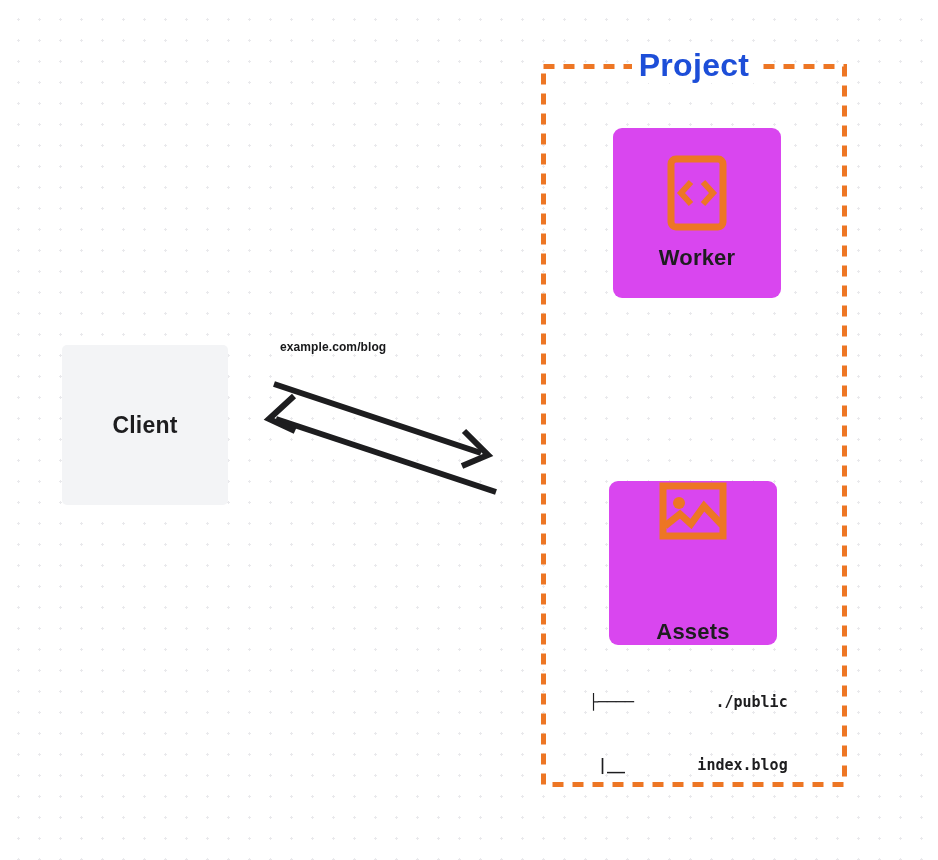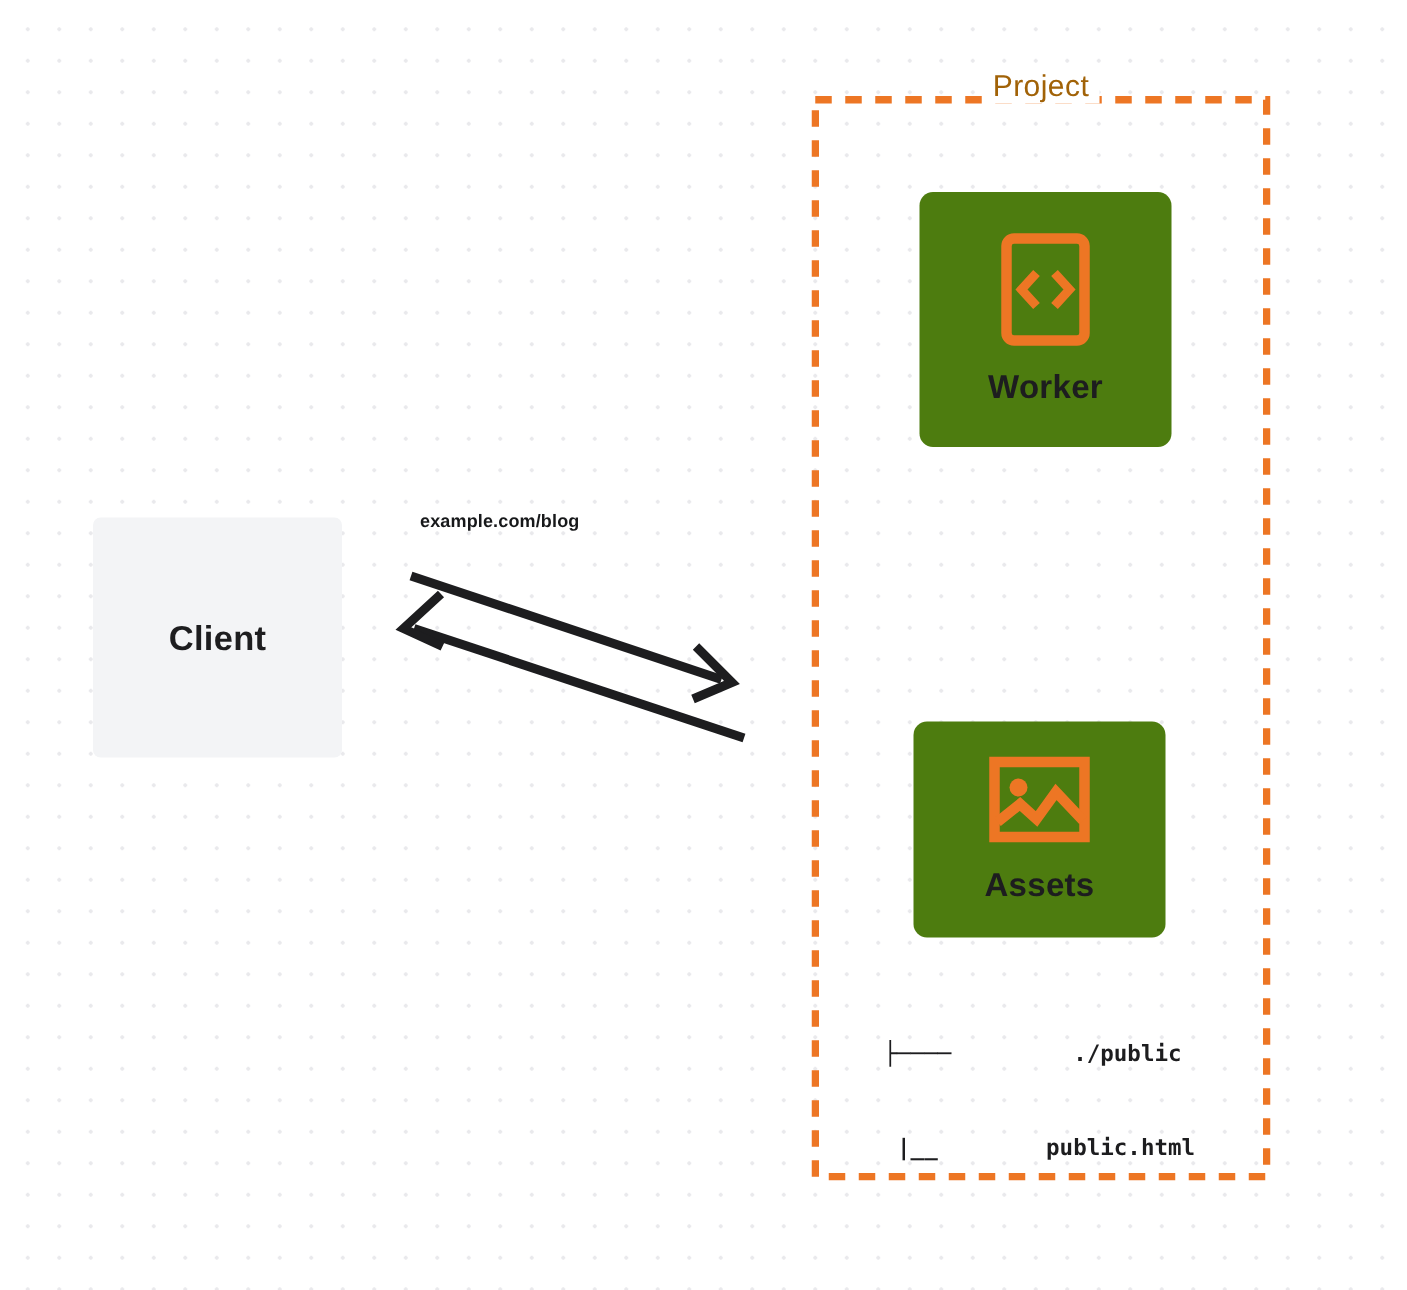--- a/index.html
+++ b/index.html
@@ -76,51 +76,51 @@
     position: absolute;
     inset: 0;
     pointer-events: none;
   }
   .project-title {
     position: absolute;
     left: 0;
     right: 0;
     top: -17px;
     text-align: center;
-    font-size: 20px;
-    font-weight: normal;
-    color: #a16207;
+    font-size: 32px;
+    font-weight: bold;
+    color: #1d4ed8;
     letter-spacing: .3px;
   }
   .project-title span {
     background: #ffffff;
     padding: 0 7px;
   }
 
   
   .card {
     position: absolute;
     width: 168px;
-    background: #4d7c0f;
+    background: #d946ef;
     border-radius: 9px;
     display: flex;
     flex-direction: column;
     align-items: center;
   }
   .card-worker {
     left: 72px;
     top: 64px;
     height: 170px;
     justify-content: center;
   }
   .card-assets {
     left: 68px;
     top: 417px;
-    height: 144px;
-    justify-content: center;
+    height: 164px;
+    justify-content: space-between;
   }
   .card-icon {
     display: block;
     margin-bottom: 14px;
   }
   .card-label {
     font-size: 22px;
     font-weight: bold;
     color: #1d1d1f;
     letter-spacing: .2px;
@@ -194,18 +194,18 @@
       <svg class="card-icon" width="68" height="60" viewBox="0 0 68 60">
         <rect x="4" y="5" width="60" height="50" fill="none" stroke="#ed7624" stroke-width="7"></rect>
         <circle cx="20" cy="22" r="6" fill="#ed7624"></circle>
         <polyline points="6,45 21,33 32,43 45,25 63,44" fill="none" stroke="#ed7624" stroke-width="7" stroke-linecap="butt" stroke-linejoin="miter"></polyline>
       </svg>
       <div class="card-label">Assets</div>
     </div>
 
     <div class="file-tree">
       <span class="tree-row first">├────         ./public</span>
-      <span class="tree-row"> |__        public.html</span>
+      <span class="tree-row"> |__        index.blog</span>
       
     </div>
 
   </div>
 </div>
 
 </body></html>

